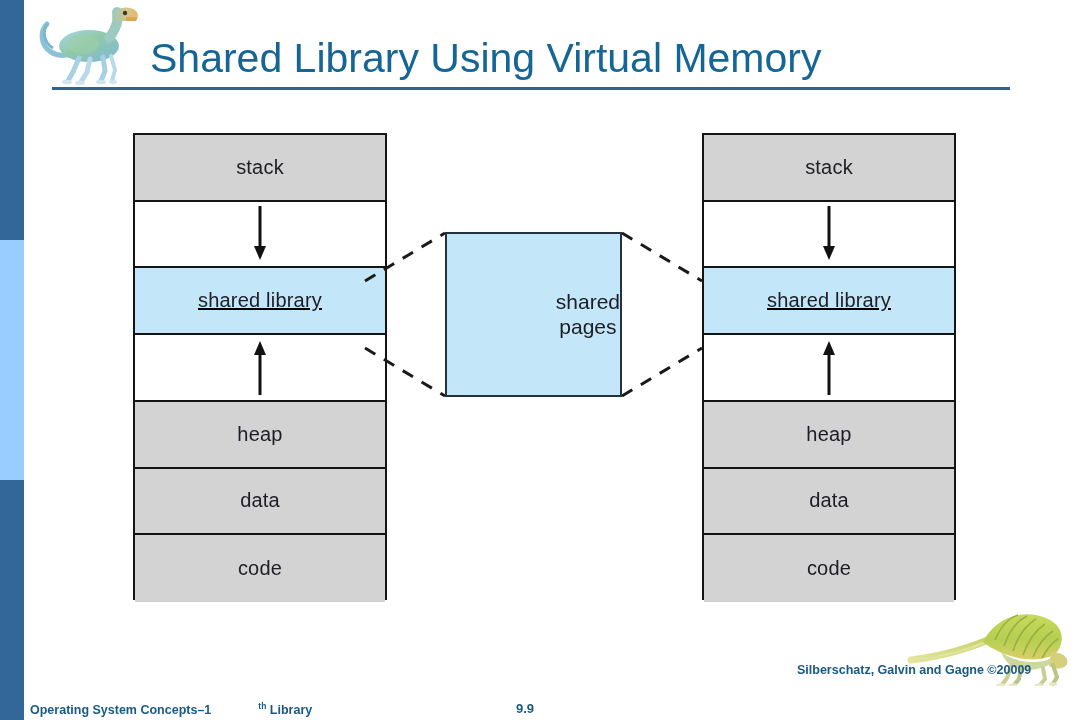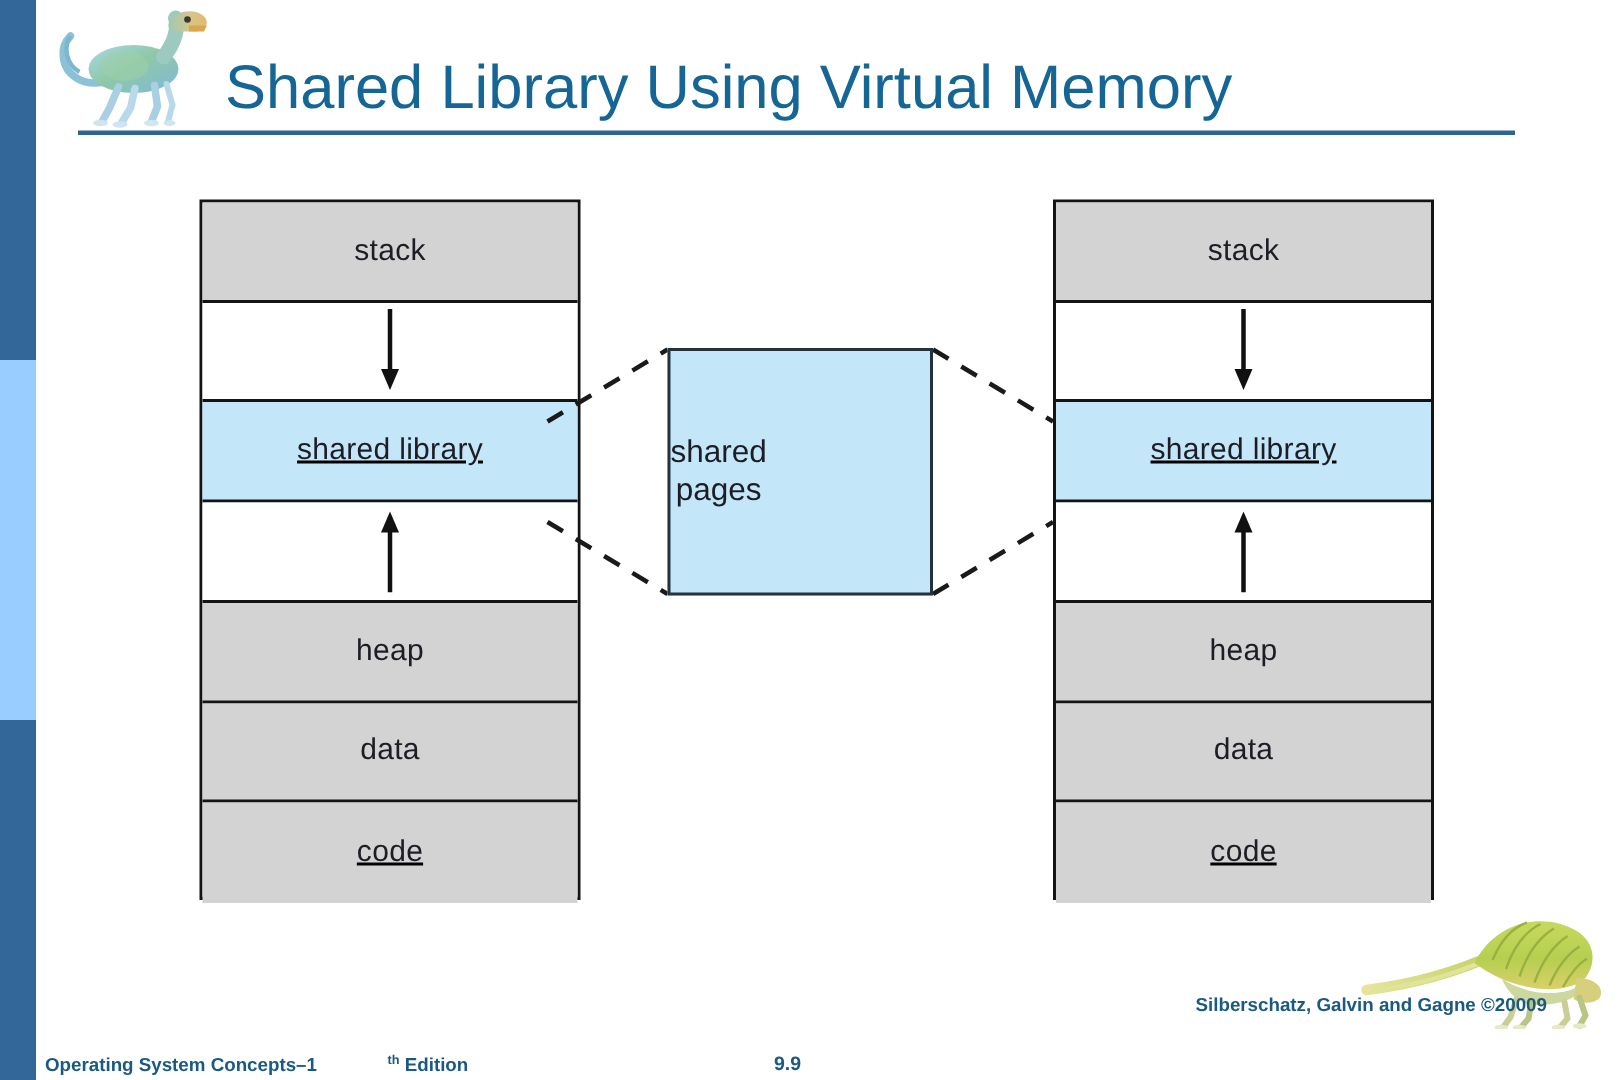--- a/index.html
+++ b/index.html
@@ -75,21 +75,21 @@
 
   .mem-band {
     position: relative;
     width: 100%;
     height: 66.71px;
     border-bottom: 2px solid #141414;
     display: flex;
     align-items: center;
     justify-content: center;
   }
-  .mem-band:last-child { border-bottom: none; text-decoration: underline; }
+  .mem-band:last-child { border-bottom: none; }
 
   .mem-band.gray  { background: #d3d3d3; }
   .mem-band.blue  { background: #c3e7f8; text-decoration: underline; }
   .mem-band.white { background: #ffffff; }
 
   .mem-label {
     font-size: 20px;
     color: #1d1d25;
     font-family: "Liberation Sans", sans-serif;
     letter-spacing: 0.2px;
@@ -110,21 +110,21 @@
   .shared-pages-box {
     position: absolute;
     left: 445px;
     top: 232px;
     width: 177px;
     height: 165px;
     background: #c3e7f8;
     border: 2px solid #23323c;
     display: flex;
     align-items: center;
-    justify-content: flex-start;
+    justify-content: flex-end;
   }
   .shared-pages-label {
     font-size: 21px;
     color: #1d1d25;
     text-align: center;
     line-height: 1.18;
     white-space: pre-line;
   }
 
   
@@ -335,19 +335,19 @@
     <path d="M106 58 L102 70 L97 77" fill="none" stroke="#c9cf94" stroke-width="4" stroke-linecap="round"></path>
     <path d="M116 60 L114 71 L109 77" fill="none" stroke="#b9c585" stroke-width="4" stroke-linecap="round"></path>
     <path d="M138 60 L140 71 L135 77" fill="none" stroke="#c9cf94" stroke-width="4" stroke-linecap="round"></path>
     <path d="M148 57 L152 69 L148 76" fill="none" stroke="#b9c585" stroke-width="4" stroke-linecap="round"></path>
     <ellipse cx="96" cy="77" rx="4.5" ry="1.8" fill="#e6e9c4"></ellipse>
     <ellipse cx="108" cy="77" rx="4.5" ry="1.8" fill="#e6e9c4"></ellipse>
     <ellipse cx="134" cy="77" rx="4.5" ry="1.8" fill="#e6e9c4"></ellipse>
     <ellipse cx="148" cy="76" rx="4.5" ry="1.8" fill="#e6e9c4"></ellipse>
   </svg>
 
-  <div class="footer-left"><span>Operating System Concepts–1</span><sup>th</sup><span> Edition</span></div>
+  <div class="footer-left"><span>Operating System Concepts–1</span><sup>th</sup><span> Library</span></div>
 
   <div class="footer-page">9.9</div>
 
   <div class="footer-right">Silberschatz, Galvin and Gagne ©20009</div>
 
 </div>
 
 </body></html>

